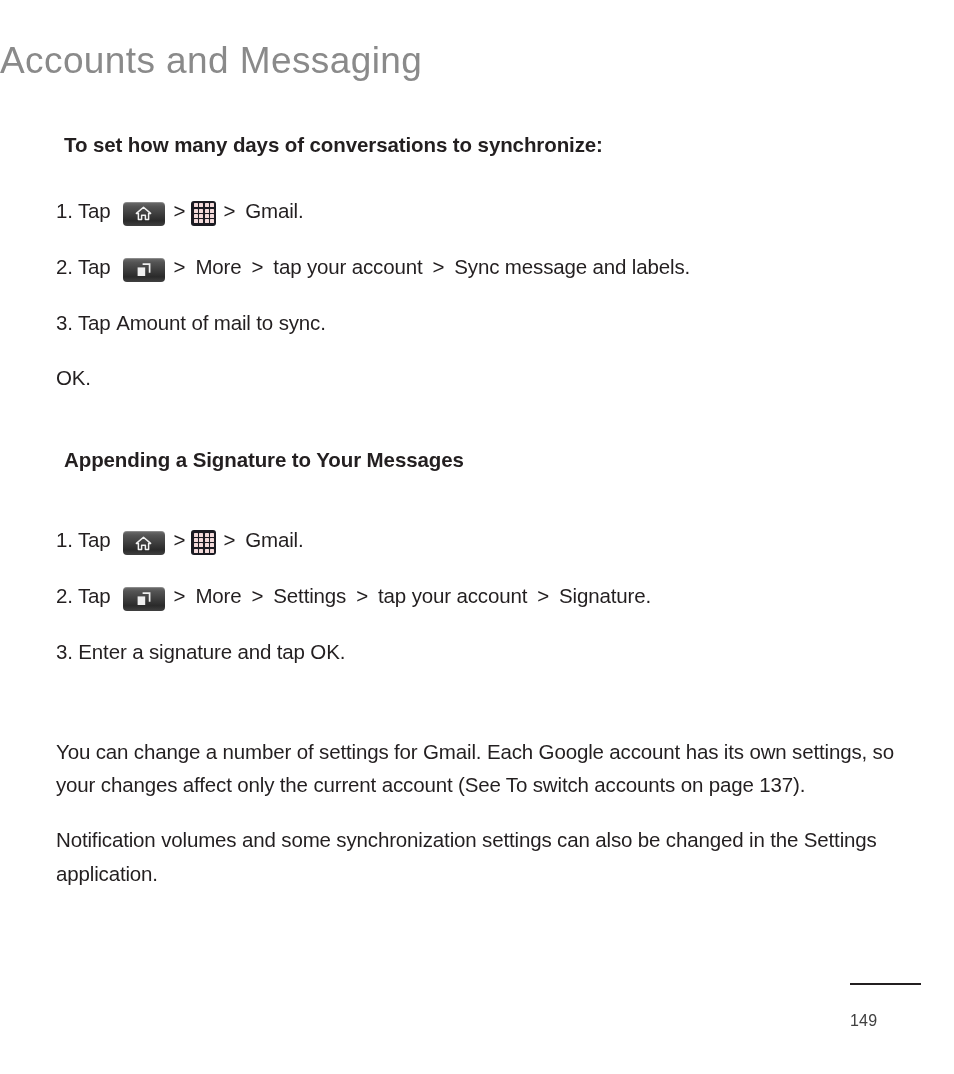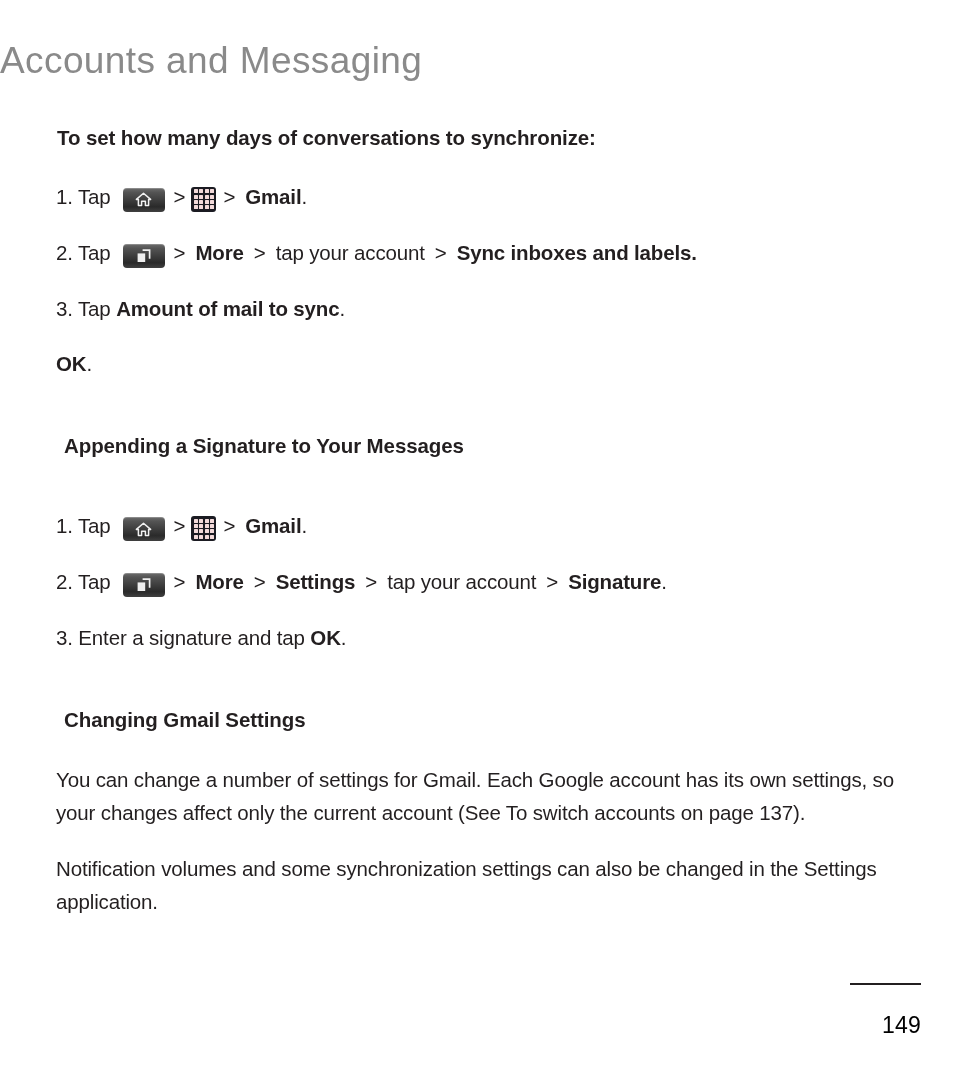--- a/index.html
+++ b/index.html
@@ -36,21 +36,21 @@
     left: 56px;
     top: 124px;
     width: 840px;
   }
 
   .h-sub {
     font-size: 20.5px;
     font-weight: bold;
     color: #231f20;
     letter-spacing: -0.1px;
-    margin: 1px;
+    margin: 8px;
     line-height: 1.28;
   }
 
   .section-heading {
     font-size: 20.5px;
     font-weight: bold;
     color: #231f20;
     letter-spacing: -0.1px;
     margin: 8px;
     line-height: 1.28;
@@ -70,21 +70,21 @@
     font-weight: 400;
     color: #231f20;
     line-height: 1.45;
     margin: 0;
     letter-spacing: -0.15px;
     display: flex;
     align-items: flex-end;
     flex-wrap: wrap;
   }
   .step .txt { white-space: pre; }
-  .step b { font-weight: bold; }
+  .step b { font-weight: normal; }
 
   
   .gap-22 { height: 22px; }
   .gap-26 { height: 26px; }
   .gap-30 { height: 30px; }
   .gap-46 { height: 46px; }
 
   
   .key-icon {
     display: inline-flex;
@@ -144,23 +144,23 @@
     top: 983px;
     width: 71px;
     height: 2px;
     background: #231f20;
   }
   .page-number {
     position: absolute;
     right: 33px;
     top: 1012px;
     width: 71px;
-    text-align: right;
-    font-size: 23px;
-    color: #000000;
+    text-align: left;
+    font-size: 16px;
+    color: #404040;
     letter-spacing: 0.2px;
   }
 </style>
 </head>
 <body>
 
 <div class="page-header">Accounts and Messaging</div>
 
 <div class="content">
 
@@ -215,21 +215,21 @@
     <span class="txt">&gt;</span>
     <span class="sep"></span>
     <b>More</b>
     <span class="sep"></span>
     <span class="txt">&gt;</span>
     <span class="sep"></span>
     <span class="txt">tap your account</span>
     <span class="sep"></span>
     <span class="txt">&gt;</span>
     <span class="sep"></span>
-    <b>Sync inboxes and labels.</b>
+    <b>Sync message and labels.</b>
   </div>
 
   <div class="gap-26"></div>
 
   <div class="step">
     <span class="txt">3. Tap </span>
     <b>Amount of mail to sync</b>
     <span class="txt">.</span>
   </div>
 
@@ -314,21 +314,20 @@
   <div class="gap-26"></div>
 
   <div class="step">
     <span class="txt">3. Enter a signature and tap </span>
     <b>OK</b>
     <span class="txt">.</span>
   </div>
 
   <div class="gap-46"></div>
 
-  <div class="section-heading">Changing Gmail Settings</div>
 
   <div class="gap-22"></div>
 
   <div class="para">You can change a number of settings for Gmail. Each Google account has its own settings, so your changes affect only the current account (See To switch accounts on page 137).</div>
 
   <div class="gap-22"></div>
 
   <div class="para">Notification volumes and some synchronization settings can also be changed in the Settings application.</div>
 
 </div>

